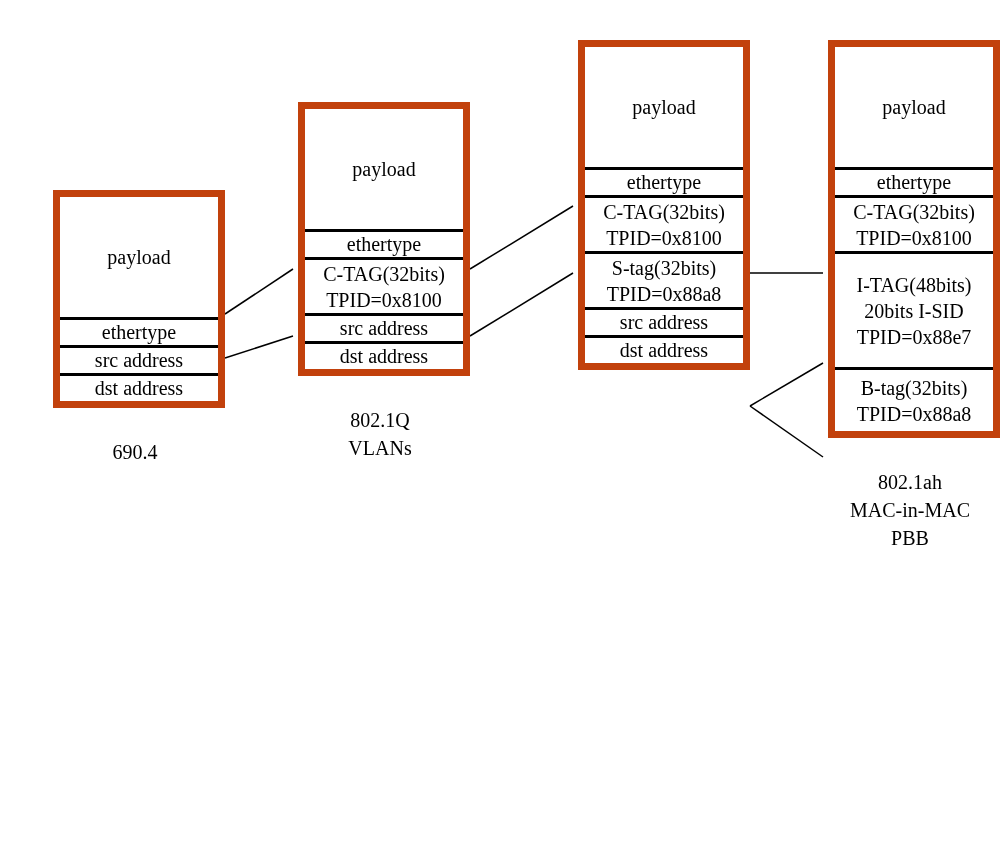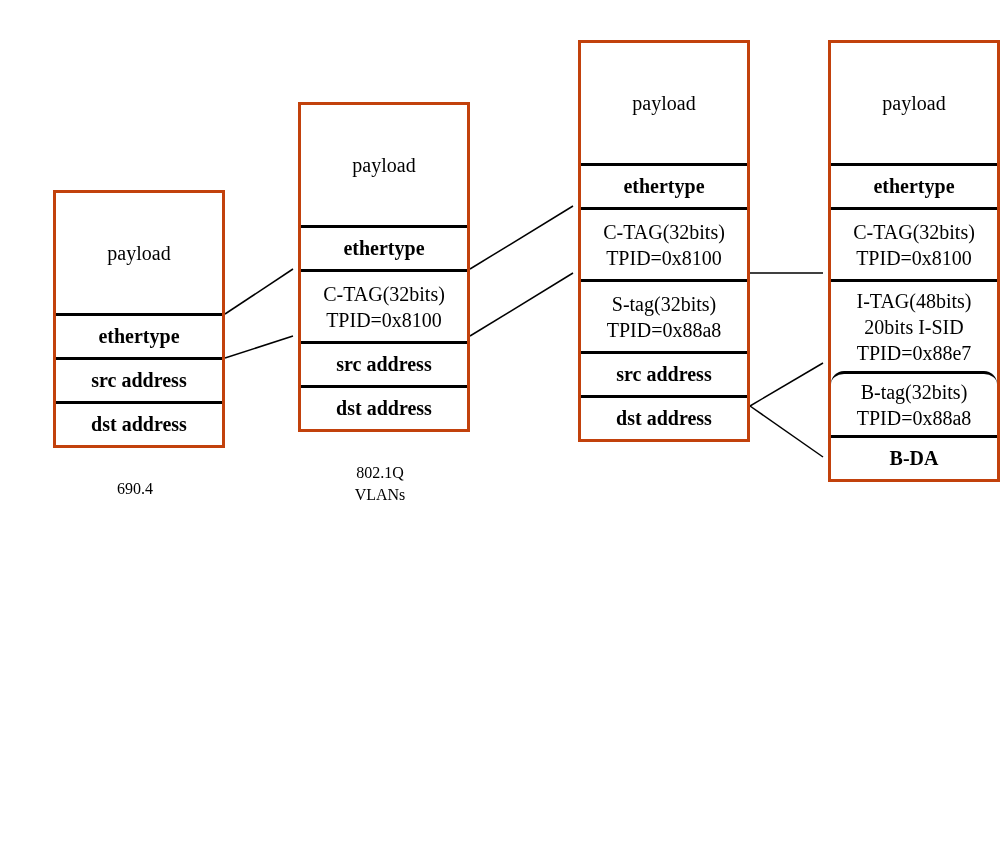--- a/index.html
+++ b/index.html
@@ -16,21 +16,21 @@
     .column {
       position: absolute;
       width: 180px;
     }
     .col1 { left: 25px; top: 170px; }
     .col2 { left: 270px; top: 82px; }
     .col3 { left: 550px; top: 20px; }
     .col4 { left: 800px; top: 20px; }
     
     .stack {
-      border: 3px solid #c2410c;
+      border: 7px solid #c2410c;
       display: flex;
       flex-direction: column;
       margin-left: 8px;
     }
     .cell {
       border-top: 3px solid black;
       display: flex;
       align-items: center;
       justify-content: center;
       text-align: center;
@@ -38,29 +38,29 @@
       padding: 2px 4px;
       box-sizing: border-box;
     }
     .cell:first-child {
       border-top: none;
     }
     .multiline {
       line-height: 1.3;
     }
     .h-tall { height: 120px; }
-    .h-short { height: 44px; font-weight: bold; }
-    .h-ctag { height: 72px; }
-    .h-itag { height: 92px; font-family: Liberation Serif, serif; }
-    .h-btag { height: 64px; border-radius: 13px; }
+    .h-short { height: 28px; }
+    .h-ctag { height: 56px; }
+    .h-itag { height: 116px; font-family: Liberation Serif, serif; }
+    .h-btag { height: 64px; }
     
     .caption {
       text-align: center;
       margin-top: 30px;
-      font-size: 16px;
+      font-size: 20px;
       line-height: 1.4;
     }
     
     svg.lines {
       position: absolute;
       top: 0;
       left: 0;
       width: 960px;
       height: 800px;
       pointer-events: none;
@@ -113,17 +113,17 @@
     </div>
   </div>
 
   <div class="column col4">
     <div class="stack">
       <div class="cell h-tall">payload</div>
       <div class="cell h-short">ethertype</div>
       <div class="cell h-ctag multiline">C-TAG(32bits)<br>TPID=0x8100</div>
       <div class="cell h-itag multiline">I-TAG(48bits)<br>20bits I-SID<br>TPID=0x88e7</div>
       <div class="cell h-btag multiline">B-tag(32bits)<br>TPID=0x88a8</div>
-      <div class="cell h-short">B-DA</div>
     </div>
+    <div class="caption multiline">802.1ah<br>MAC-in-MAC<br>PBB</div>
   </div>
 
 </div>
 
 </body></html>

